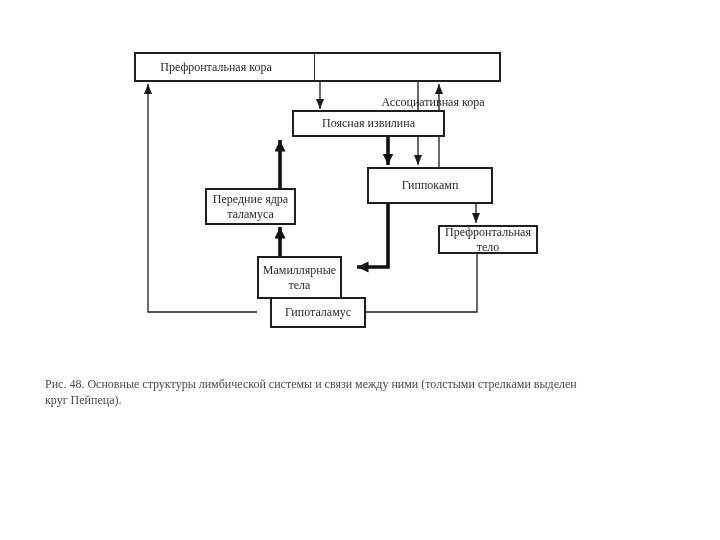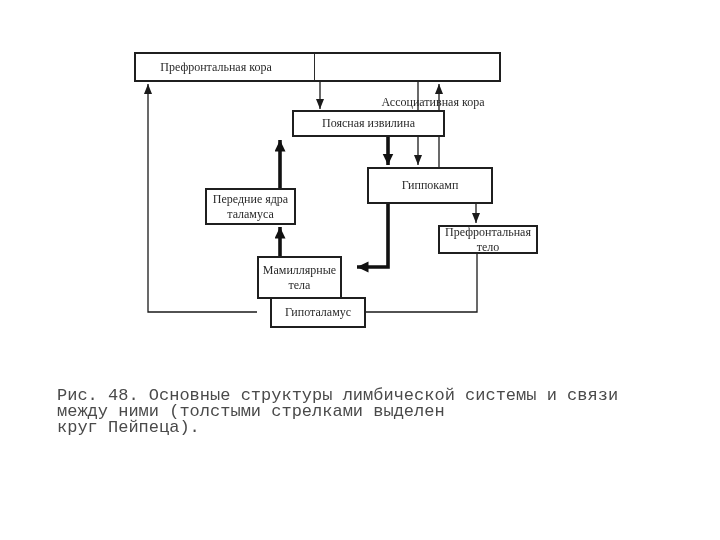--- a/index.html
+++ b/index.html
@@ -45,23 +45,23 @@
   .cingulate    { left: 250px; top: 110px; width: 153px; height: 27px; margin-left: 42px; }
   .hippocampus  { left: 367px; top: 167px; width: 126px; height: 37px; }
   .thalamus     { left: 205px; top: 188px; width: 91px;  height: 37px; justify-content: flex-end; }
   .amygdala     { left: 438px; top: 225px; width: 100px; height: 29px; }
   .mammillary   { left: 257px; top: 256px; width: 85px;  height: 43px; }
   .hypothalamus { left: 270px; top: 297px; width: 96px;  height: 31px; }
 
   .caption {
     position: absolute;
     left: 45px; top: 376px; width: 610px;
-    margin: 12px;
-    font-family: Liberation Mono, monospace;
-    font-size: 17px;
+    margin: 0;
+    font-family: Liberation Serif, serif;
+    font-size: 12px;
     line-height: 16px;
     color: #4a4a4a;
   }
 </style>
 </head>
 <body>
 
 <div class="page">
   <div class="diagram">
 

